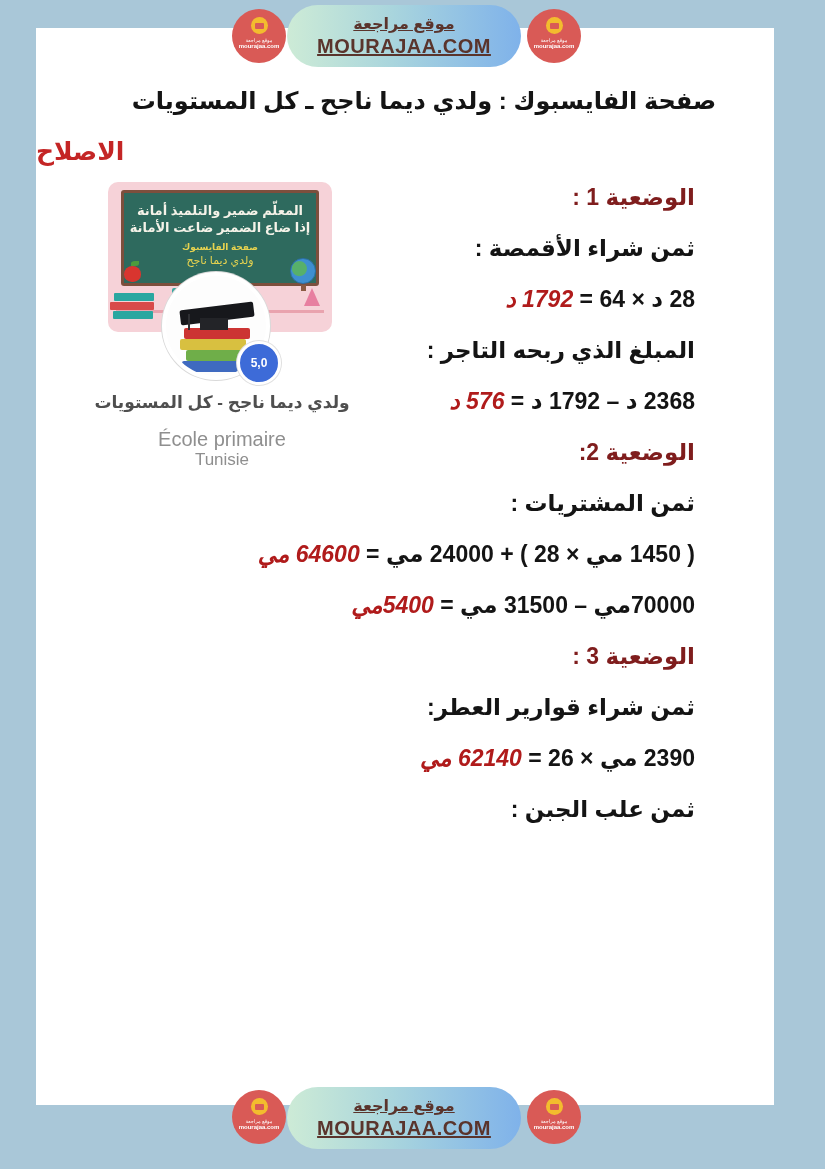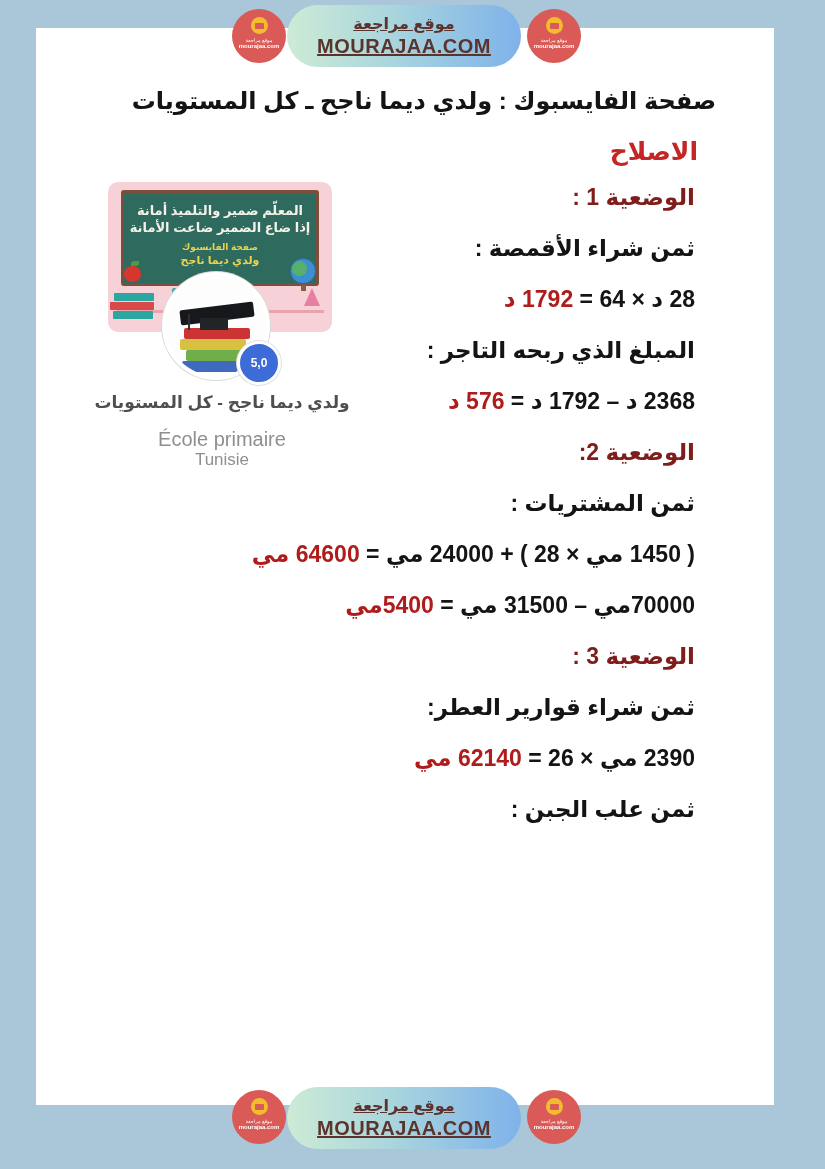--- a/index.html
+++ b/index.html
@@ -32,40 +32,40 @@
 
   
   .doc-title {
     position: absolute; left: 36px; top: 87px; width: 738px;
     text-align: center; padding-left: 38px;
     font-size: 24px; font-weight: bold; color: #141414;
     direction: rtl;
   }
   .doc-subtitle {
     position: absolute; left: 36px; top: 137px; width: 686px;
-    text-align: right; padding-right: 24px;
+    text-align: left; padding-right: 24px;
     font-size: 25px; font-weight: bold; color: #c42525;
     direction: rtl;
   }
 
   
   .card-img {
     position: absolute; left: 108px; top: 182px; width: 224px; height: 150px;
     background: #f6d2d8; border-radius: 10px; overflow: hidden;
   }
   .board {
     position: absolute; left: 13px; top: 8px; width: 198px; height: 96px;
     background: #2e6a5e; border: 3px solid #7c4f3d; border-radius: 3px;
     display: flex; flex-direction: column; align-items: center;
     direction: rtl; text-align: center;
   }
   .board .b1 { color: #f4f2e8; font-size: 13px; font-weight: bold; margin-top: 9px; line-height: 17px; }
   .board .b2 { color: #f4f2e8; font-size: 13px; font-weight: bold; line-height: 17px; }
   .board .s1 { color: #e9d44f; font-size: 9px; font-weight: bold; margin-top: 6px; line-height: 10px; }
-  .board .s2 { color: #e9d44f; font-size: 11px; font-weight: bold; margin-top: 2px; line-height: 12px; }
+  .board .s2 { color: #e9d44f; font-size: 11px; font-weight: normal; margin-top: 2px; line-height: 12px; }
   .shelf { position: absolute; left: 8px; top: 128px; width: 208px; border-top: 3px solid #e9a3ae; }
   .apple { position: absolute; left: 16px; top: 84px; width: 17px; height: 16px; background: #d9352f; border-radius: 50% 50% 46% 46%; }
   .apple::before { content:""; position:absolute; left: 7px; top: -5px; width: 8px; height: 5px; background:#4d9c3c; border-radius: 50% 0 50% 0; }
   .globe { position: absolute; left: 182px; top: 76px; width: 26px; height: 26px; border-radius: 50%;
     background: radial-gradient(circle at 35% 40%, #57b06a 0 7px, #3e8fd0 8px); border: 1px solid #2c6fa8; }
   .globe::after { content:""; position:absolute; left: 10px; top: 26px; width: 5px; height: 6px; background:#8a5a43; }
   .books-left { position: absolute; left: 2px; top: 110px; width: 46px; }
   .books-left i { display:block; height: 8px; border-radius: 1px; margin-top: 1px; }
   .books-left i:nth-child(1) { background: #2aa7a0; width: 40px; margin-left: 4px; }
   .books-left i:nth-child(2) { background: #d84a4a; width: 44px; }
@@ -100,21 +100,21 @@
   .card-school { position: absolute; left: 92px; top: 428px; width: 260px; text-align: center;
     font-size: 20px; color: #8f8f8f; }
   .card-country { position: absolute; left: 92px; top: 450px; width: 260px; text-align: center;
     font-size: 17px; color: #8f8f8f; }
 
   
   .solution { position: absolute; top: 172px; right: 130px; width: 600px; direction: rtl; }
   .solution .line { height: 51px; line-height: 51px; text-align: right; white-space: nowrap;
     font-size: 23px; font-weight: bold; color: #141414; }
   .solution .line.heading { color: #7f1d1d; }
-  .solution .line .answer { color: #b01b1b; }
+  .solution .line .answer { color: #b01b1b; font-style: italic; }
 </style>
 </head>
 <body>
 
 <div class="screen">
   <div class="page"></div>
 
   <div class="logo-circle" style="left:232px; top:9px;">
     <span class="yellow"></span>
     <span class="t1">موقع مراجعة</span>

